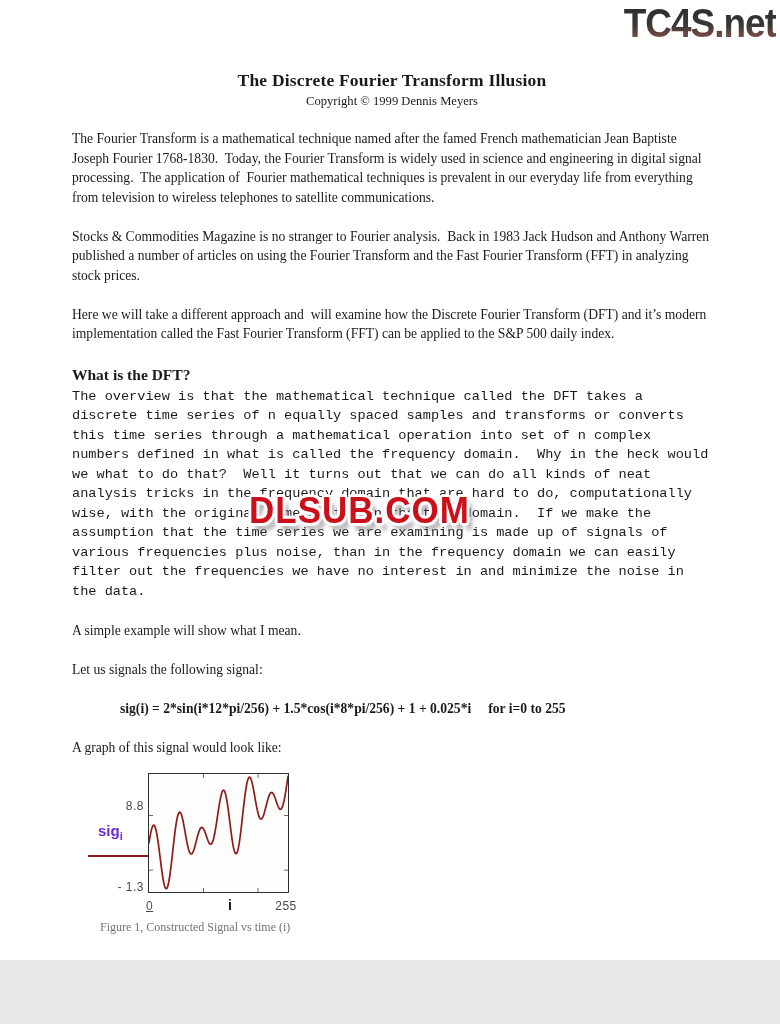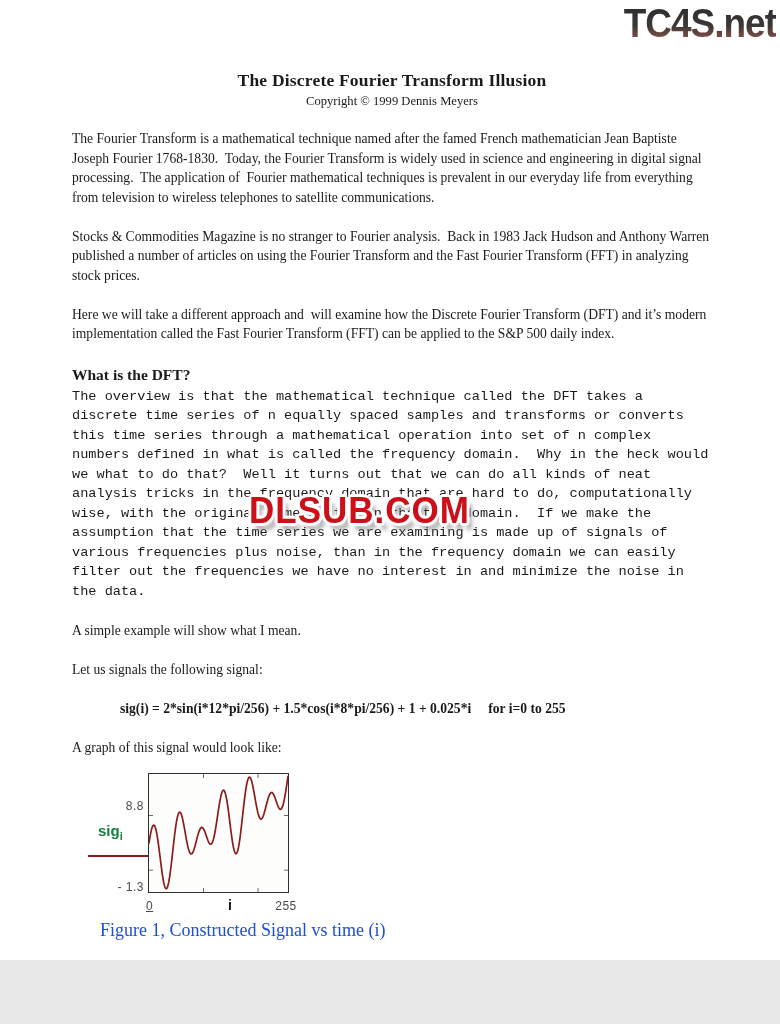--- a/index.html
+++ b/index.html
@@ -66,30 +66,30 @@
   }
   .axis-label.num{letter-spacing:.5px;}
   .ymax{left:38px;top:7px;width:34px;text-align:right;margin-top:34px;}
   .ymin{left:28px;top:122px;width:44px;text-align:right;}
   .xmin{left:74px;top:141px;text-decoration:underline;}
   .xmax{left:198px;top:141px;width:32px;text-align:center;}
   .xname{left:156px;top:139px;font-weight:bold;font-size:14px;color:#111;}
   .series-label{
     position:absolute;left:26px;top:64px;
     font-family:"Liberation Sans", sans-serif;
-    font-size:15px;font-weight:bold;color:#15803d;
+    font-size:15px;font-weight:bold;color:#6d28d9;
   }
   .series-label sub{font-size:11px;}
   .legend-line{
     position:absolute;left:16px;top:97px;
     width:60px;height:2px;
   }
   .fig-caption{
     position:absolute;left:28px;top:162px;
-    font-size:18px;color:#1d4ed8;
+    font-size:12px;color:#737373;
   }
   
   .wm{position:absolute;font-family:"Liberation Sans", sans-serif;font-weight:bold;white-space:nowrap;}
   .wm-tc4s{
     top:1px;right:4px;
     font-size:37px;letter-spacing:-1px;
     transform:scaleY(1.08);transform-origin:top right;
     color:#473a37;
   }
   @supports ((-webkit-background-clip:text) or (background-clip:text)){

